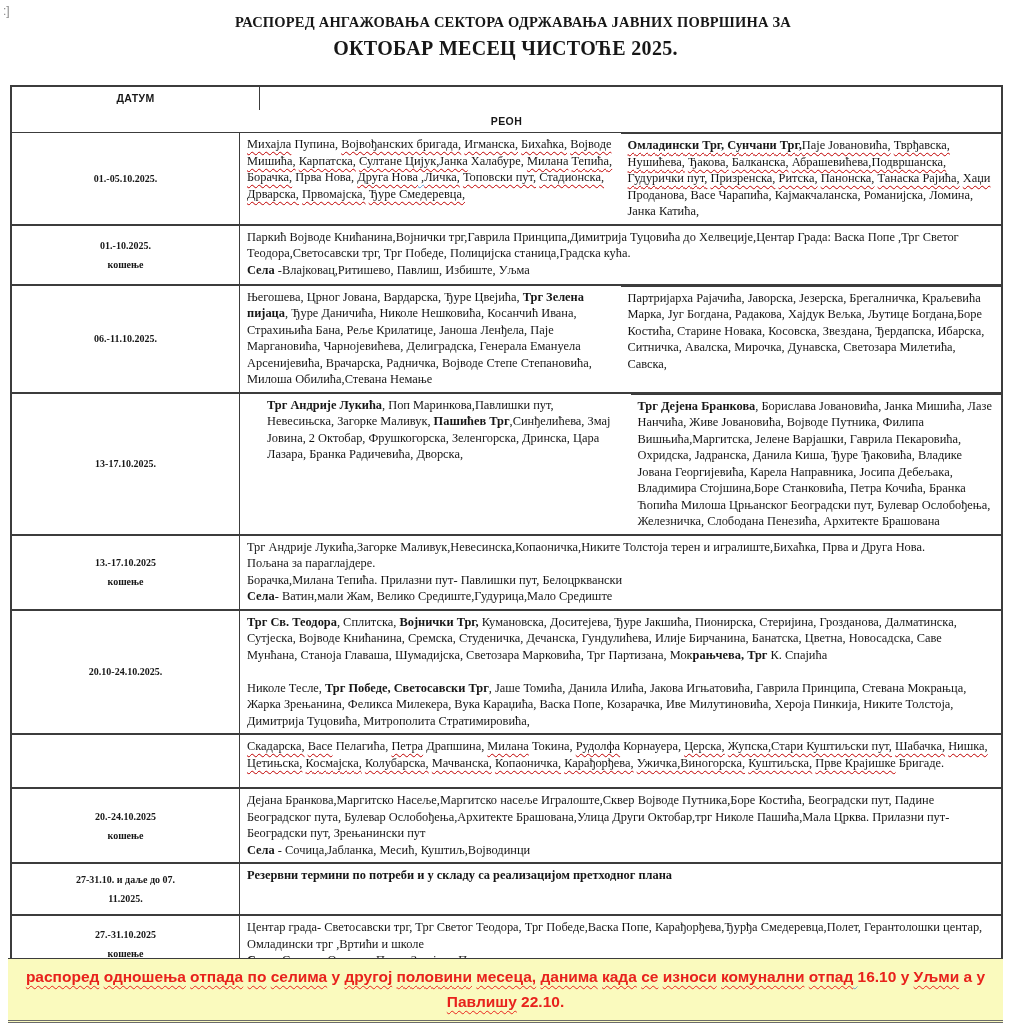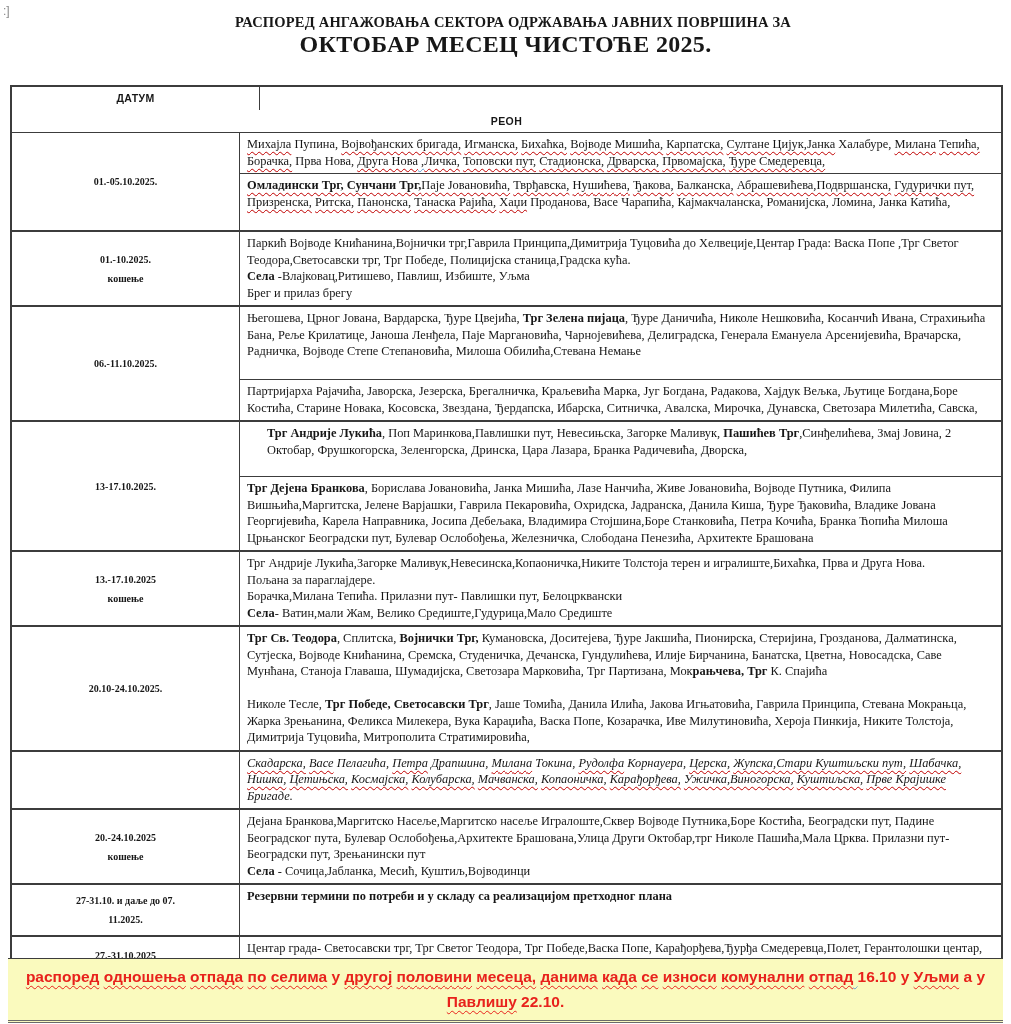--- a/index.html
+++ b/index.html
@@ -15,57 +15,57 @@
     width:1011px;height:1024px;overflow:hidden;position:relative;
     font-family:"Liberation Serif","DejaVu Serif",serif;
     color:#171717;
   }
   .corner-mark{
     position:absolute;left:3px;top:4px;color:#8a8a8a;
     font-family:"Liberation Sans",sans-serif;font-size:12px;
   }
   .title-block{width:100%;text-align:center;padding-top:14px;}
   .title-line1{font-size:14.5px;font-weight:bold;letter-spacing:.2px;padding-left:15px;}
-  .title-line2{font-size:24px;font-weight:bold;letter-spacing:.3px;}
+  .title-line2{font-size:20px;font-weight:bold;margin-top:6px;letter-spacing:.3px;}
 
   .schedule-table{
     position:absolute;left:10px;top:85px;width:993px;
     border:2px solid var(--border);
     font-size:12.4px;line-height:16.5px;
   }
   .thead{display:flex;border-bottom:1px solid var(--border);
     font-family:"Liberation Sans","DejaVu Sans",sans-serif;
     font-size:10.5px;font-weight:bold;letter-spacing:.4px;flex-direction:column;}
   .th-date{width:248px;border-right:1px solid var(--border);text-align:center;padding:3px 0;}
   .th-region{flex:1;text-align:center;padding:3px 0;}
 
   .row{display:flex;border-top:2px solid var(--border);}
   .row:first-of-type{border-top:none;}
   .date-cell{
     width:228px;border-right:1px solid var(--border);
     display:flex;flex-direction:column;justify-content:center;align-items:center;
     font-weight:bold;font-size:10px;text-align:center;padding:2px 4px;line-height:19px;
   }
-  .region-col{flex:1;display:flex;flex-direction:column;}
+  .region-col{flex:1;display:flex;}
   .section{padding:3px 8px 4px 7px;flex:1;}
   .section + .section{border-top:1px solid var(--border);}
   .para{min-height:0;}
   .para.blank{height:16.5px;}
   .seg.b{font-weight:bold;}
   .seg.ur{text-decoration-line:underline;text-decoration-style:wavy;
     text-decoration-color:var(--ured);text-decoration-thickness:1px;text-underline-offset:3px;}
   .seg.ub{text-decoration-line:underline;text-decoration-style:wavy;
     text-decoration-color:var(--ublue);text-decoration-thickness:1px;text-underline-offset:3px;}
 
   
   .row:nth-child(1) .section:nth-child(2){min-height:57px;}
   .row:nth-child(2) .section{min-height:58px;}
   .row:nth-child(3) .section:nth-child(1){min-height:72px;}
   .row:nth-child(4) .section:nth-child(1){min-height:54px;margin-left:20px;}
-  .row:nth-child(7) .section{min-height:52px;font-style:italic;}
+  .row:nth-child(7) .section{min-height:52px;}
   .row:nth-child(9) .section{min-height:50px;}
 
   .footer-banner{
     position:absolute;left:8px;top:958px;width:995px;
     background:var(--banner-bg);
     border-top:1px solid var(--border);
     border-bottom:3px double #6a6a6a;
     color:var(--banner-text);
     font-family:"Liberation Sans","DejaVu Sans",sans-serif;
     font-weight:bold;font-size:15.5px;line-height:25px;
@@ -104,21 +104,20 @@
       </div>
       <div class="row">
         <div class="date-cell">
           <div class="date-line">01.-10.2025.</div>
           <div class="date-line">кошење</div>
         </div>
         <div class="region-col">
           <div class="section">
             <div class="para"><span class="seg">Паркић Војводе Книћанина,Војнички трг,Гаврила Принципа,Димитрија Туцовића до Хелвеције,Центар Града: Васка Попе ,Трг Светог Теодора,Светосавски трг, Трг Победе, Полицијска станица,Градска кућа.</span></div>
             <div class="para"><span class="seg b">Села</span><span class="seg"> -Влајковац,Ритишево, Павлиш, Избиште, Уљма</span></div>
-            <div class="para"><span class="seg">Брег и прилаз брегу</span></div>
           </div>
         </div>
       </div>
       <div class="row">
         <div class="date-cell">
           <div class="date-line">06.-11.10.2025.</div>
         </div>
         <div class="region-col">
           <div class="section">
             <div class="para"><span class="seg">Његошева, Црног Јована, Вардарска, Ђуре Цвејића, </span><span class="seg b">Трг Зелена пијаца</span><span class="seg">, Ђуре Даничића, Николе Нешковића, Косанчић Ивана, Страхињића Бана, Реље Крилатице, Јаноша Ленђела, Паје Маргановића, Чарнојевићева, Делиградска, Генерала Емануела Арсенијевића, Врачарска, Радничка, Војводе Степе Степановића, Милоша Обилића,Стевана Немање</span></div>

